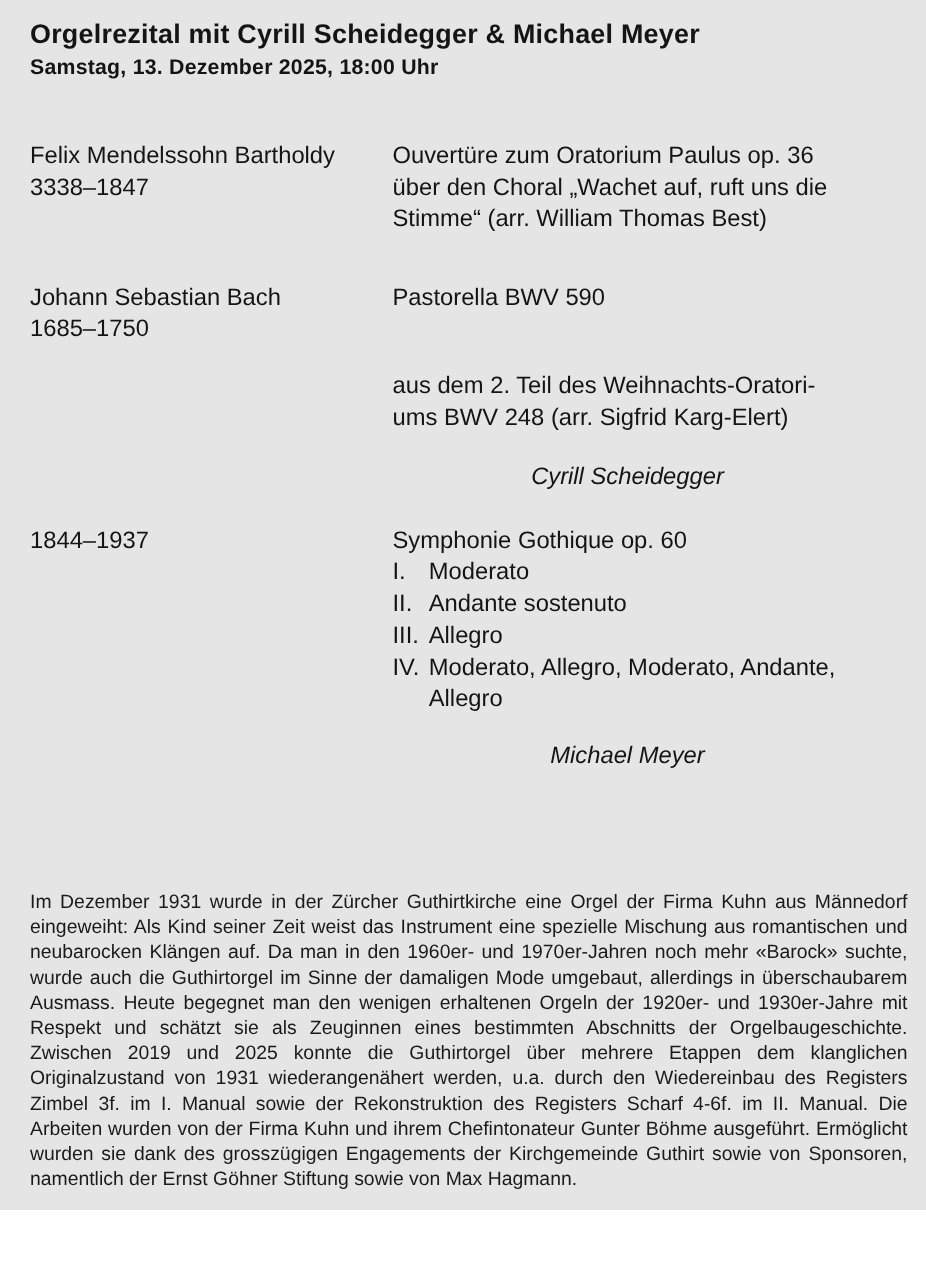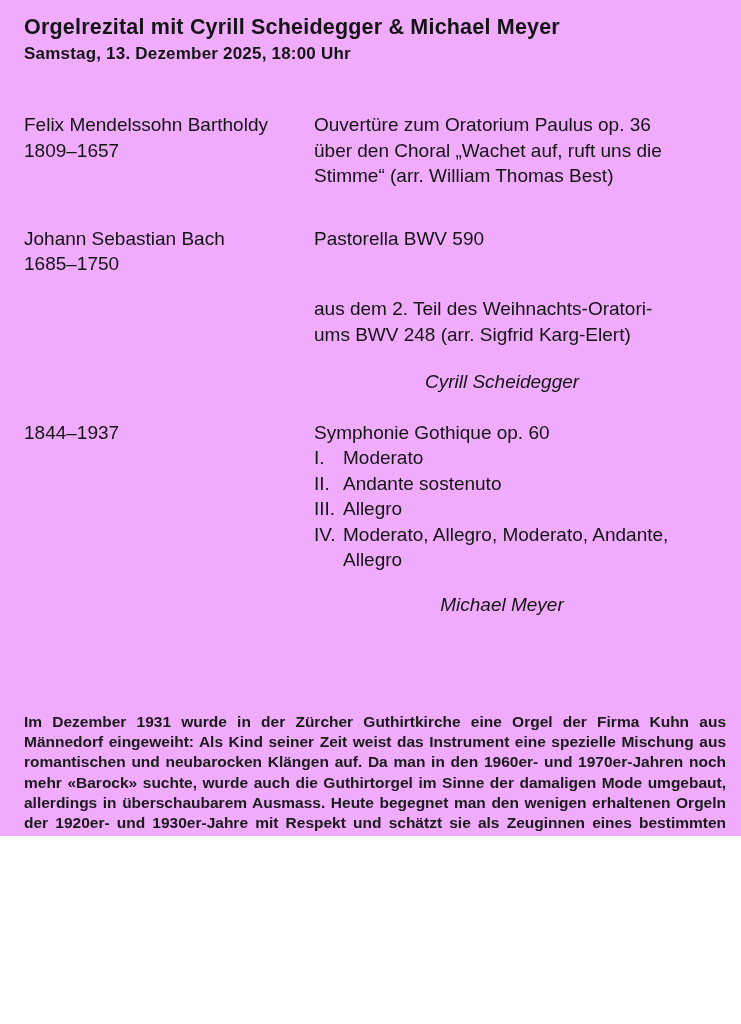--- a/index.html
+++ b/index.html
@@ -1,20 +1,20 @@
 <!DOCTYPE html>
 <html lang="de"><head>
 <meta charset="utf-8">
 <style>
   html, body { margin: 0; padding: 0; background: #ffffff; }
   .page {
     position: relative;
     width: 741px;
-    height: 836px;
-    background: #f0abfc;
+    height: 968px;
+    background: #e5e5e5;
     color: #141414;
     font-family: "Liberation Sans", "DejaVu Sans", sans-serif;
     box-sizing: border-box;
     padding: 13px 25px 0 24px;
     overflow: hidden;
   }
 
   
   .title {
     margin: 0;
@@ -58,21 +58,20 @@
   }
   .performer-1 { margin-top: 22px; }
   .performer-2 { margin-top: 19px; }
 
   
   .notes {
     position: absolute;
     top: 712px;
     left: 24px;
     right: 15px;
-    font-weight: bold;
   }
   .notes p {
     margin: 0;
     font-size: 15.5px;
     line-height: 20.2px;
     text-align: justify;
     color: #1a1a1a;
   }
 
   
@@ -107,21 +106,21 @@
   <header>
     <h1 class="title">Orgelrezital mit Cyrill Scheidegger &amp; Michael Meyer</h1>
     <h2 class="subtitle">Samstag, 13. Dezember 2025, 18:00 Uhr</h2>
   </header>
 
   <section class="program">
 
     <div class="row">
       <div class="col-composer">
         <div class="composer">Felix Mendelssohn Bartholdy</div>
-        <div class="dates">1809–1657</div>
+        <div class="dates">3338–1847</div>
       </div>
       <div class="col-works">
         <div class="work-line">Ouvertüre zum Oratorium Paulus op. 36</div>
         <div class="work-line">über den Choral „Wachet auf, ruft uns die</div>
         <div class="work-line">Stimme“ (arr. William Thomas Best)</div>
       </div>
     </div>
 
     <div class="row row-2">
       <div class="col-composer">

